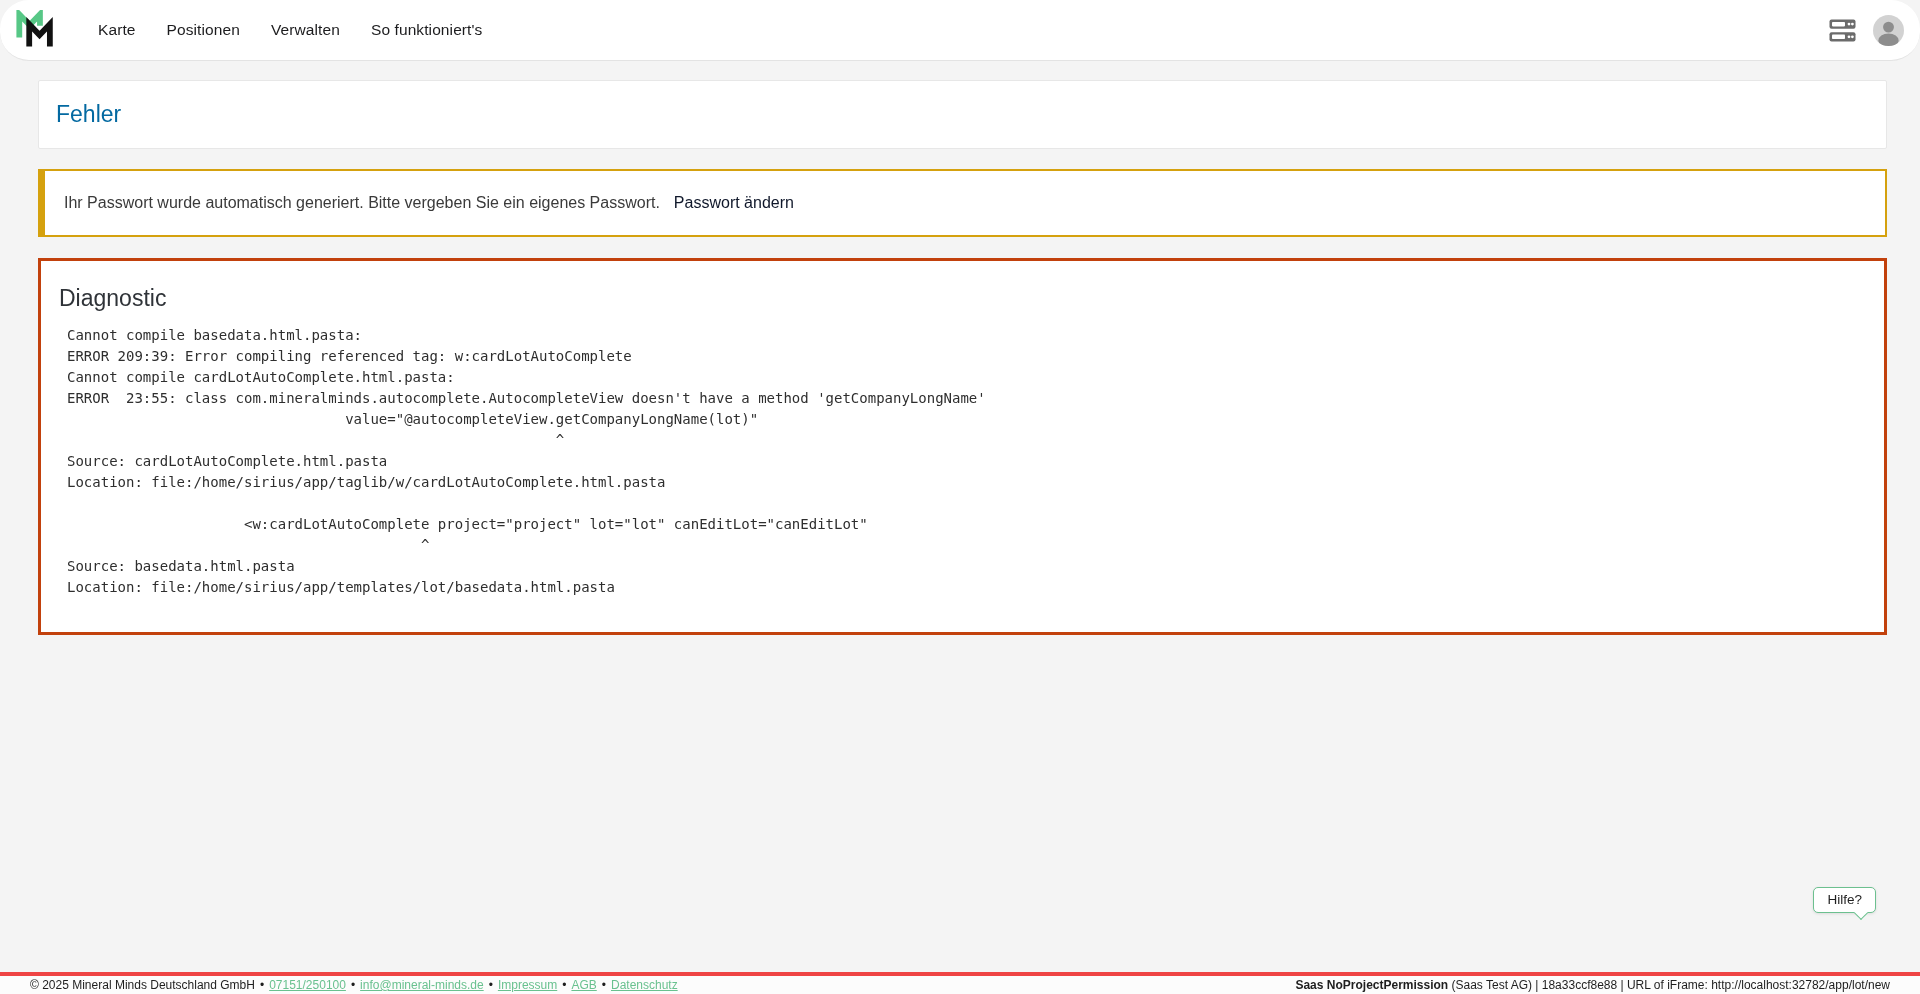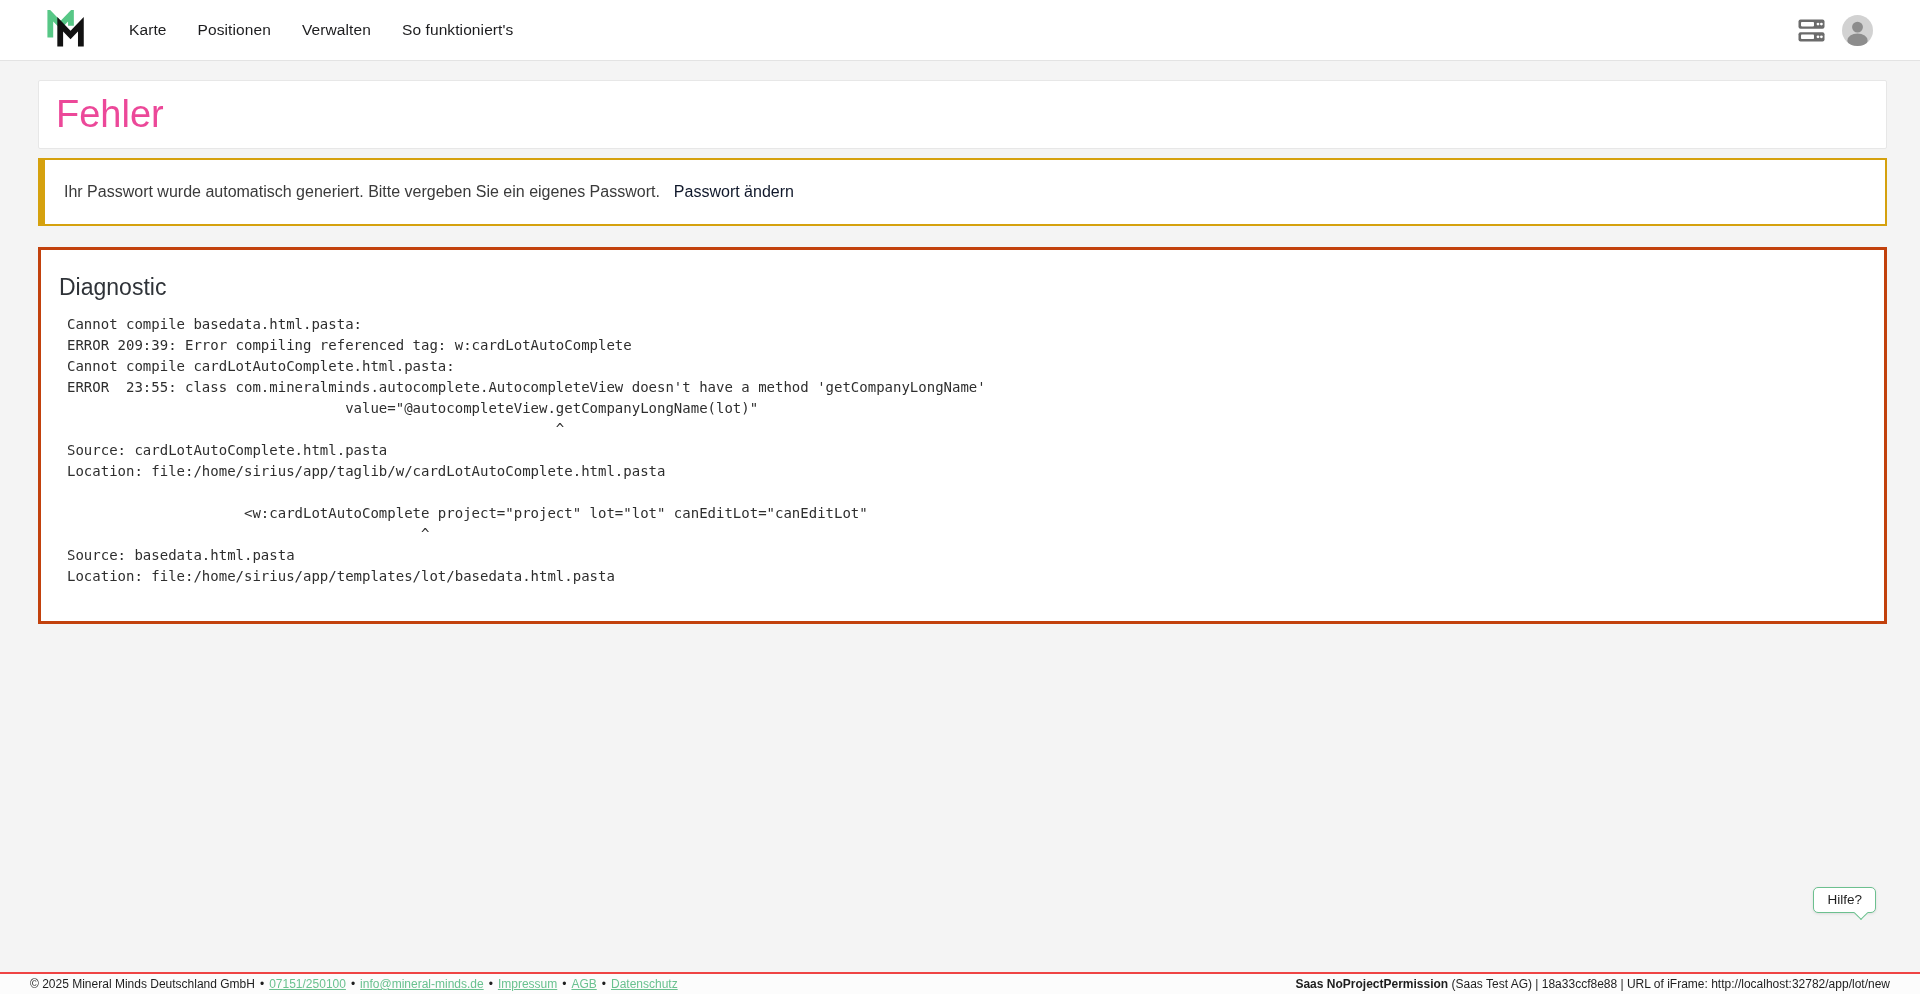--- a/index.html
+++ b/index.html
@@ -6,41 +6,41 @@
   html,body { margin:0; padding:0; }
   body {
     width:1920px; height:994px; position:relative; overflow:hidden;
     background:#f4f4f4;
     font-family:"Liberation Sans", sans-serif;
     color:#1e1e1e;
   }
   
   .navbar {
     height:61px; background:#fff; border-bottom:1px solid #e3e3e3;
-    display:flex; align-items:center; padding:0 47px;
+    display:flex; align-items:center; padding:0 16px;border-radius:29px;
   }
   .logo { display:flex; align-items:center; cursor:pointer; }
   .nav { display:flex; margin-left:44px; gap:31px; }
   .nav a {
     font-size:15.5px; font-weight:500; color:#1c1c1e; text-decoration:none;
     letter-spacing:.1px; cursor:pointer;
   }
   .header-right { margin-left:auto; display:flex; align-items:center; gap:17px; }
   .header-right .hicon { display:flex; align-items:center; cursor:pointer; }
   
   .main { padding:19px 33px 0 38px; }
   .title-card {
     background:#fff; border:1px solid #e7e7e7; border-radius:2px;
     padding:13px 17px;
   }
   .title-card h1 {
-    margin:0; font-size:38px; line-height:41px; font-weight:400; color:#ec4899;
+    margin:0; font-size:23px; line-height:41px; font-weight:400; color:#0369a1;
   }
   .warning {
-    margin-top:9px; background:#fff;
+    margin-top:20px; background:#fff;
     border:2px solid #d5a10e; border-left-width:7px;
     padding:23px 19px; font-size:16px; color:#3a3a3a;
     display:flex; align-items:center;
   }
   .warning .msg { color:#3a3a3a; }
   .warning a { color:#0f172a; text-decoration:none; margin-left:14px; cursor:pointer; }
   .diag {
     margin-top:21px; background:#fff; border:3px solid #c2410c;
     padding:24px 18px 26px;
   }
@@ -57,21 +57,21 @@
     box-shadow:0 1px 3px rgba(0,0,0,.10); cursor:pointer;text-align:center;
   }
   .help-bubble::after {
     content:""; position:absolute; width:9px; height:9px; background:#fff;
     border-right:1.5px solid #6cc08f; border-bottom:1.5px solid #6cc08f;
     right:9px; bottom:-6px; transform:rotate(45deg);
   }
   
   .footer {
     position:absolute; left:0; right:0; bottom:0; height:22px;
-    background:#fcfcfc; border-top:2px solid #ef4444;
+    background:#fcfcfc; border-top:4px solid #ef4444;
     display:flex; justify-content:space-between; align-items:center;
     padding:0 30px; font-size:12px; color:#1e1e1e; white-space:nowrap;
   }
   .footer a { color:#69c18f; text-decoration:underline; cursor:pointer; }
   .footer .sep { margin:0 5px; }
   .footer .env-bold { font-weight:700; }
 </style>
 </head>
 <body>
 

